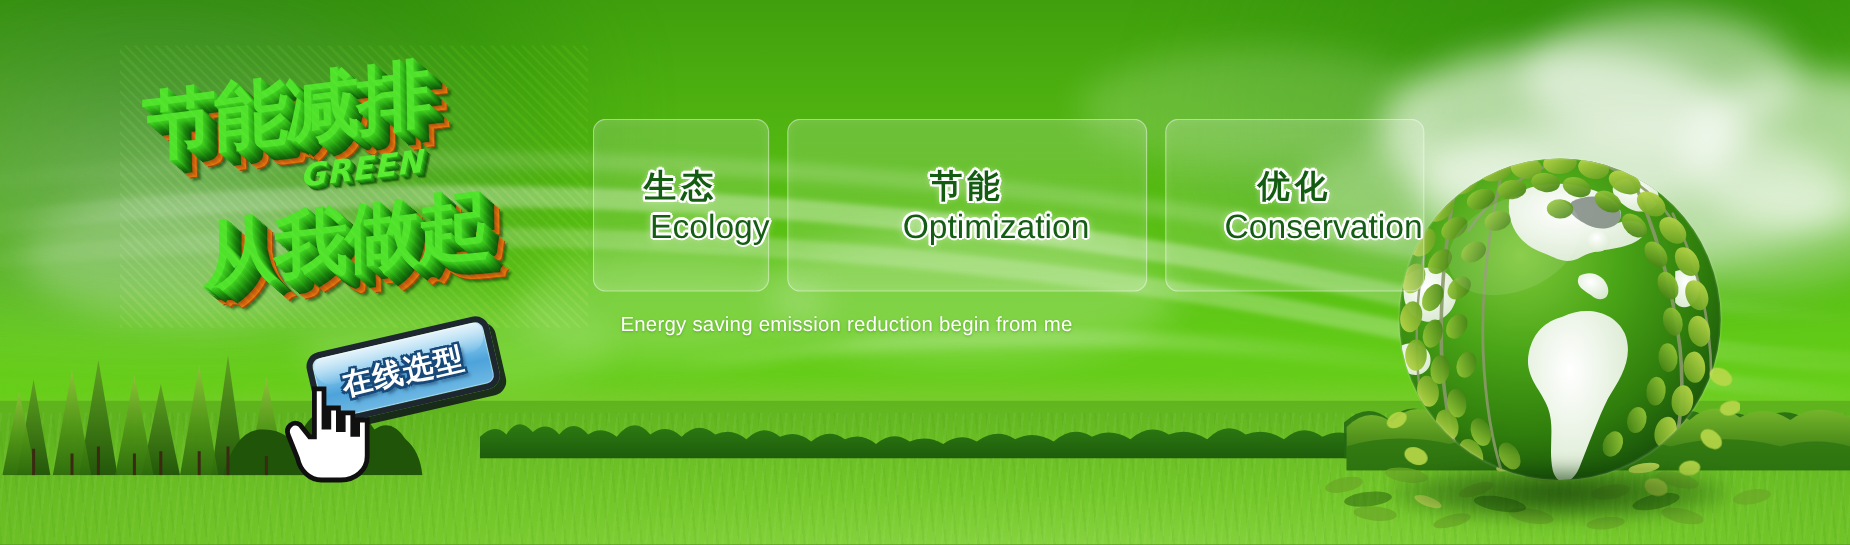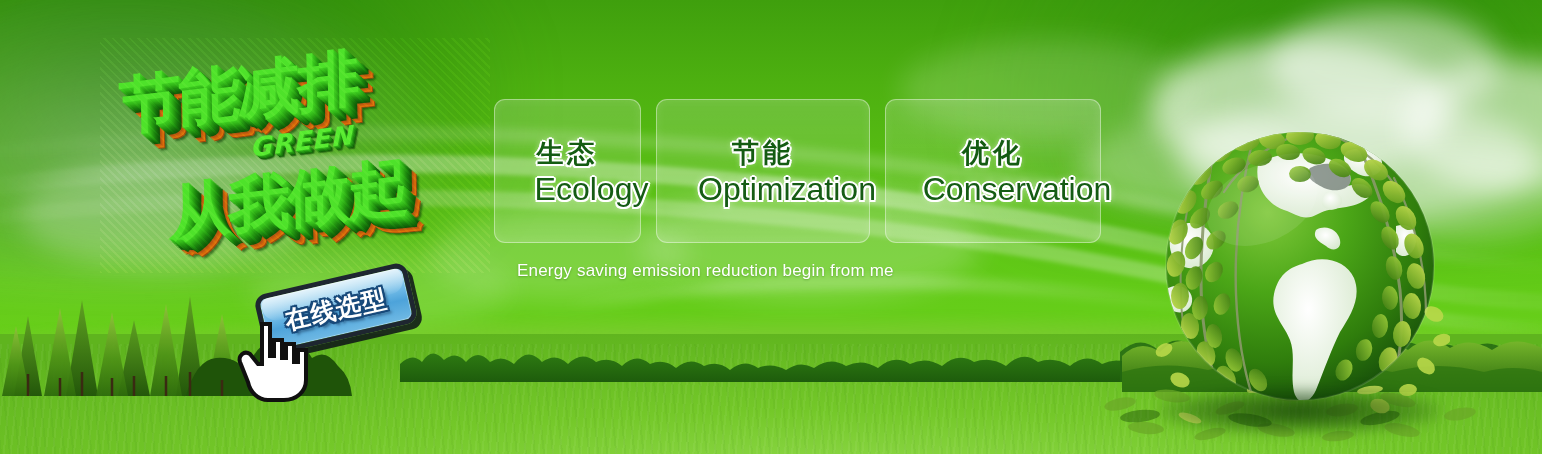--- a/index.html
+++ b/index.html
@@ -170,35 +170,35 @@
   }
   .card {
     width:147px; height:144px;
     border-radius:11px;
     border:1px solid rgba(255,255,255,0.42);
     background:linear-gradient(180deg, rgba(255,255,255,0.17) 0%, rgba(255,255,255,0.10) 55%, rgba(255,255,255,0.15) 100%);
     display:flex; flex-direction:column;
     align-items:center; justify-content:center;
     box-shadow:0 0 10px rgba(255,255,255,0.10) inset;
   }
-  .card.wide { width:214px; }
+  .card.wide { width:300px; }
   .card.wide2 { width:216px; }
 
   .card-cn {
     font-family:"DejaVu Sans", sans-serif;
     font-size:27px; font-weight:bold;
     color:#145c12; letter-spacing:4px;
     text-shadow:
       -1.5px -1.5px 0 #ffffff, 1.5px -1.5px 0 #ffffff, -1.5px 1.5px 0 #ffffff, 1.5px 1.5px 0 #ffffff,
       0 -2px 0 #ffffff, 0 2px 0 #ffffff, -2px 0 0 #ffffff, 2px 0 0 #ffffff,
       0 0 6px rgba(255,255,255,0.9);
   }
   .card-en {
     font-family:"Liberation Sans", sans-serif;
-    font-size:32px; font-weight:normal;
+    font-size:28px; font-weight:normal;
     color:#155c14;
     text-shadow:
       -1.5px -1.5px 0 #ffffff, 1.5px -1.5px 0 #ffffff, -1.5px 1.5px 0 #ffffff, 1.5px 1.5px 0 #ffffff,
       0 -2px 0 #ffffff, 0 2px 0 #ffffff, -2px 0 0 #ffffff, 2px 0 0 #ffffff,
       0 0 7px rgba(255,255,255,0.85);
     padding-left: 48px;
   }
 
   .tagline {
     position:absolute; left:517px; top:261px;

